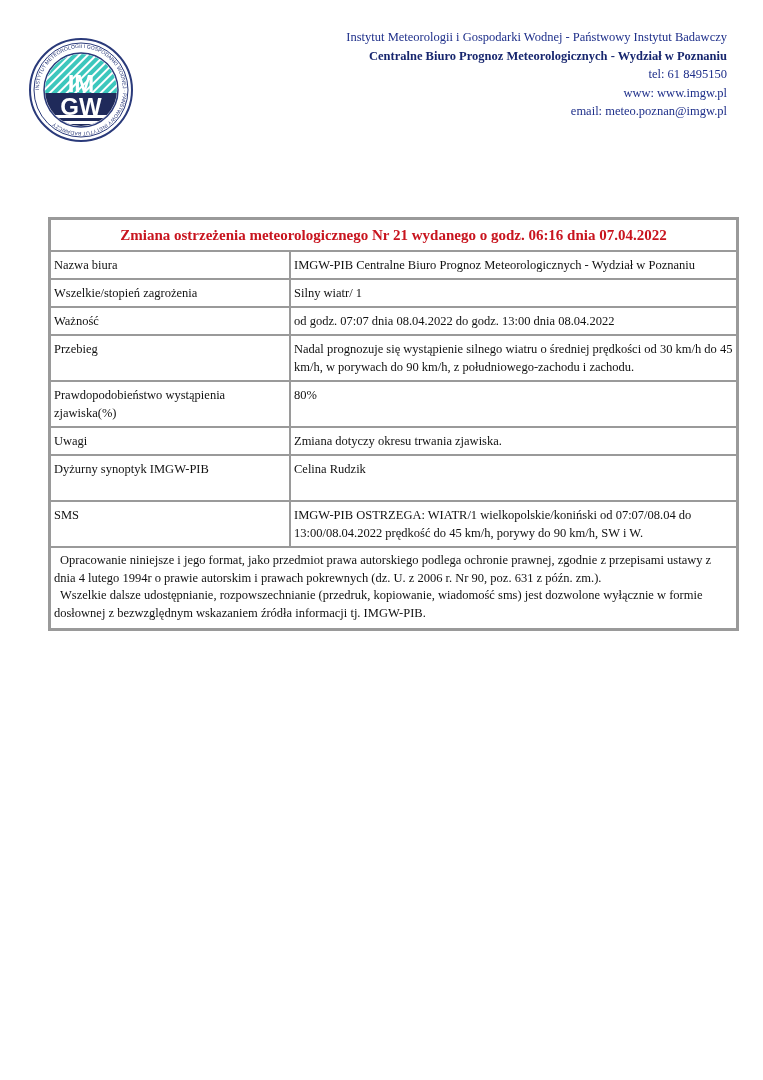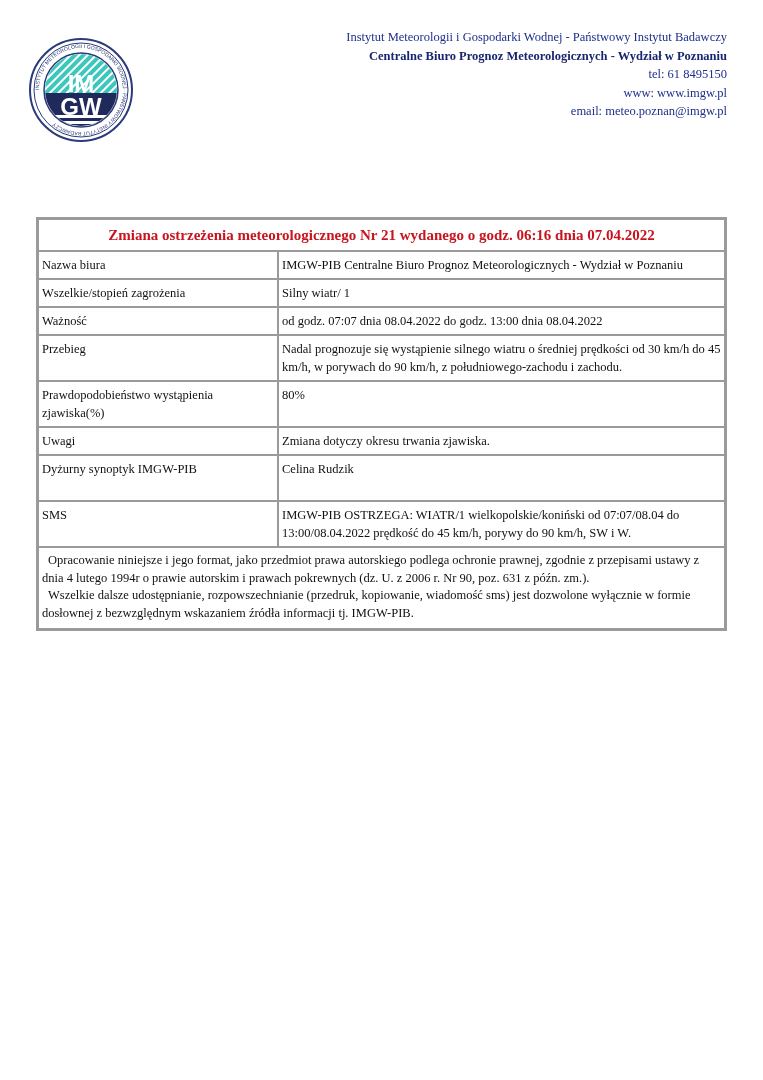--- a/index.html
+++ b/index.html
@@ -1,20 +1,20 @@
 <!DOCTYPE html>
 <html><head>
 <meta charset="utf-8">
 <style>
   html, body { margin: 0; padding: 0; background: #ffffff; }
   body { width: 763px; height: 1080px; position: relative; overflow: hidden; font-family: "Liberation Serif", serif; color: #111; }
   .logo { position: absolute; left: 28px; top: 37px; width: 106px; height: 106px; }
   .header { position: absolute; right: 36px; top: 28px; text-align: right; font-family: Liberation Serif, serif; font-size: 12.5px; line-height: 18.5px; color: #1e2f8a; }
   .header .bold { font-weight: bold; color: #17266e; }
-  .doc { position: absolute; left: 36px; top: 217px; width: 691px; border: 2px solid #9a9a9a; box-sizing: border-box; }
+  .doc { position: absolute; left: 48px; top: 217px; width: 691px; border: 2px solid #9a9a9a; box-sizing: border-box; }
   table { width: 100%; border-collapse: separate; border-spacing: 0; }
   td { border: 1px solid #9a9a9a; vertical-align: top; padding: 4px 3px; font-size: 12.5px; line-height: 18px; }
   .title-cell { text-align: center; color: #c8141e; font-weight: bold; font-size: 15px; padding: 6px 3px 6px; }
   .label { font-weight: normal; width: 175px; }
   .foot { padding: 4px 3px 6px; font-size: 12.5px; line-height: 17.5px; border: 1px solid #9a9a9a; }
   .indent { padding-left: 6px; }
 </style>
 </head>
 <body>
 

